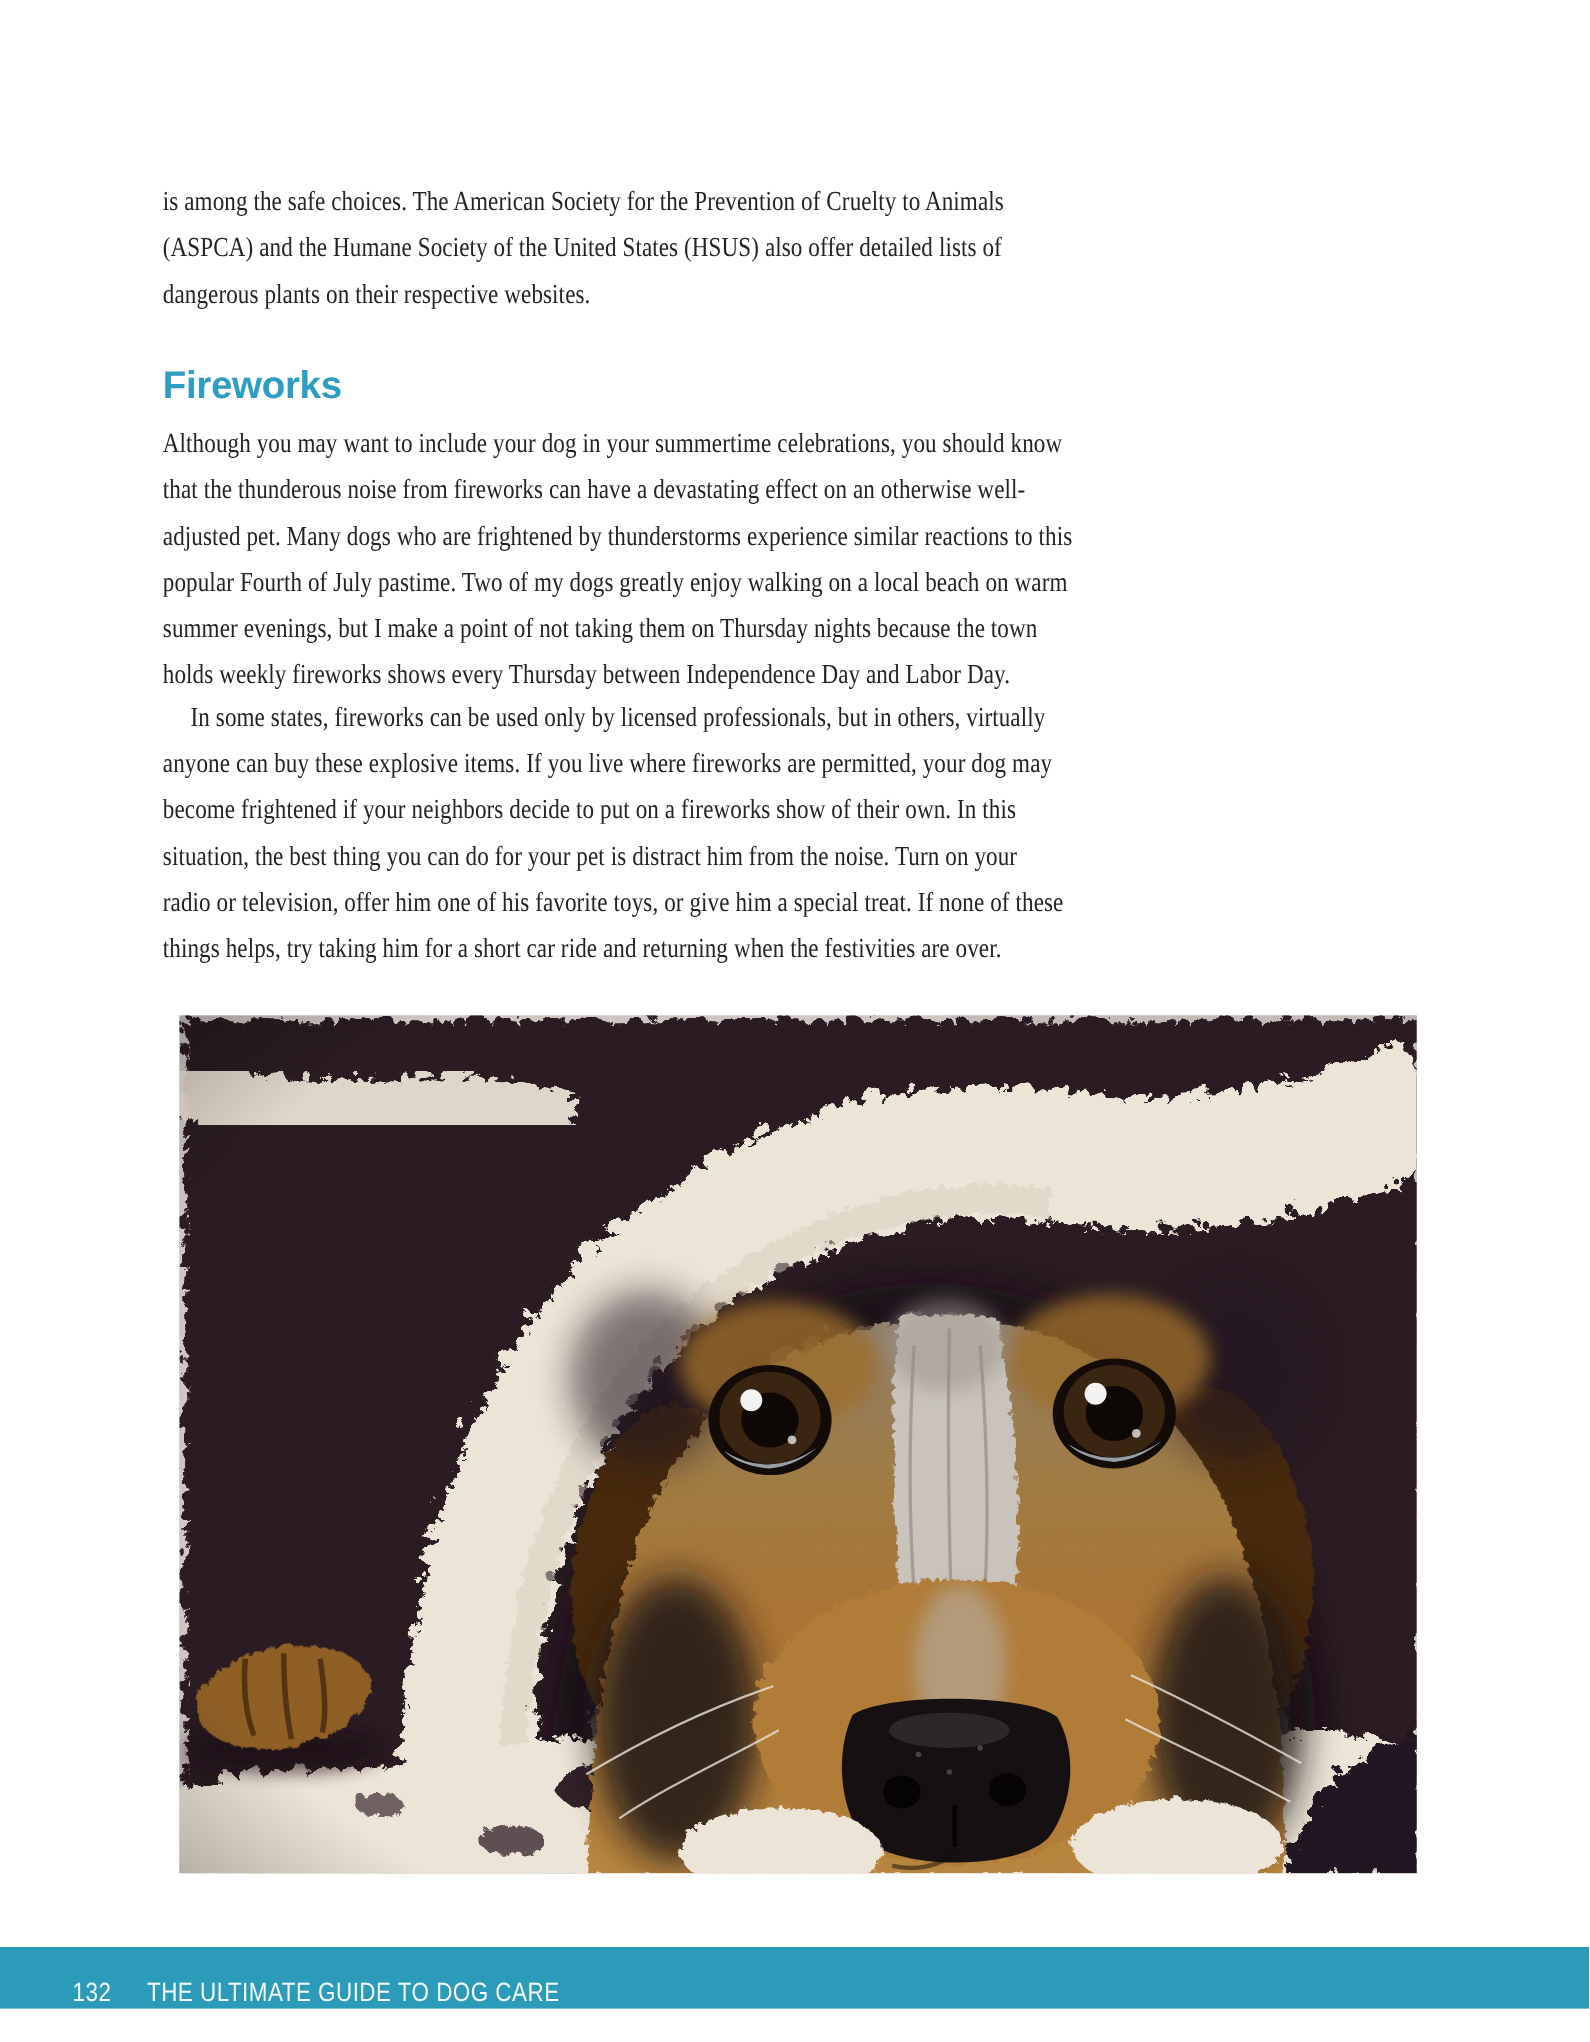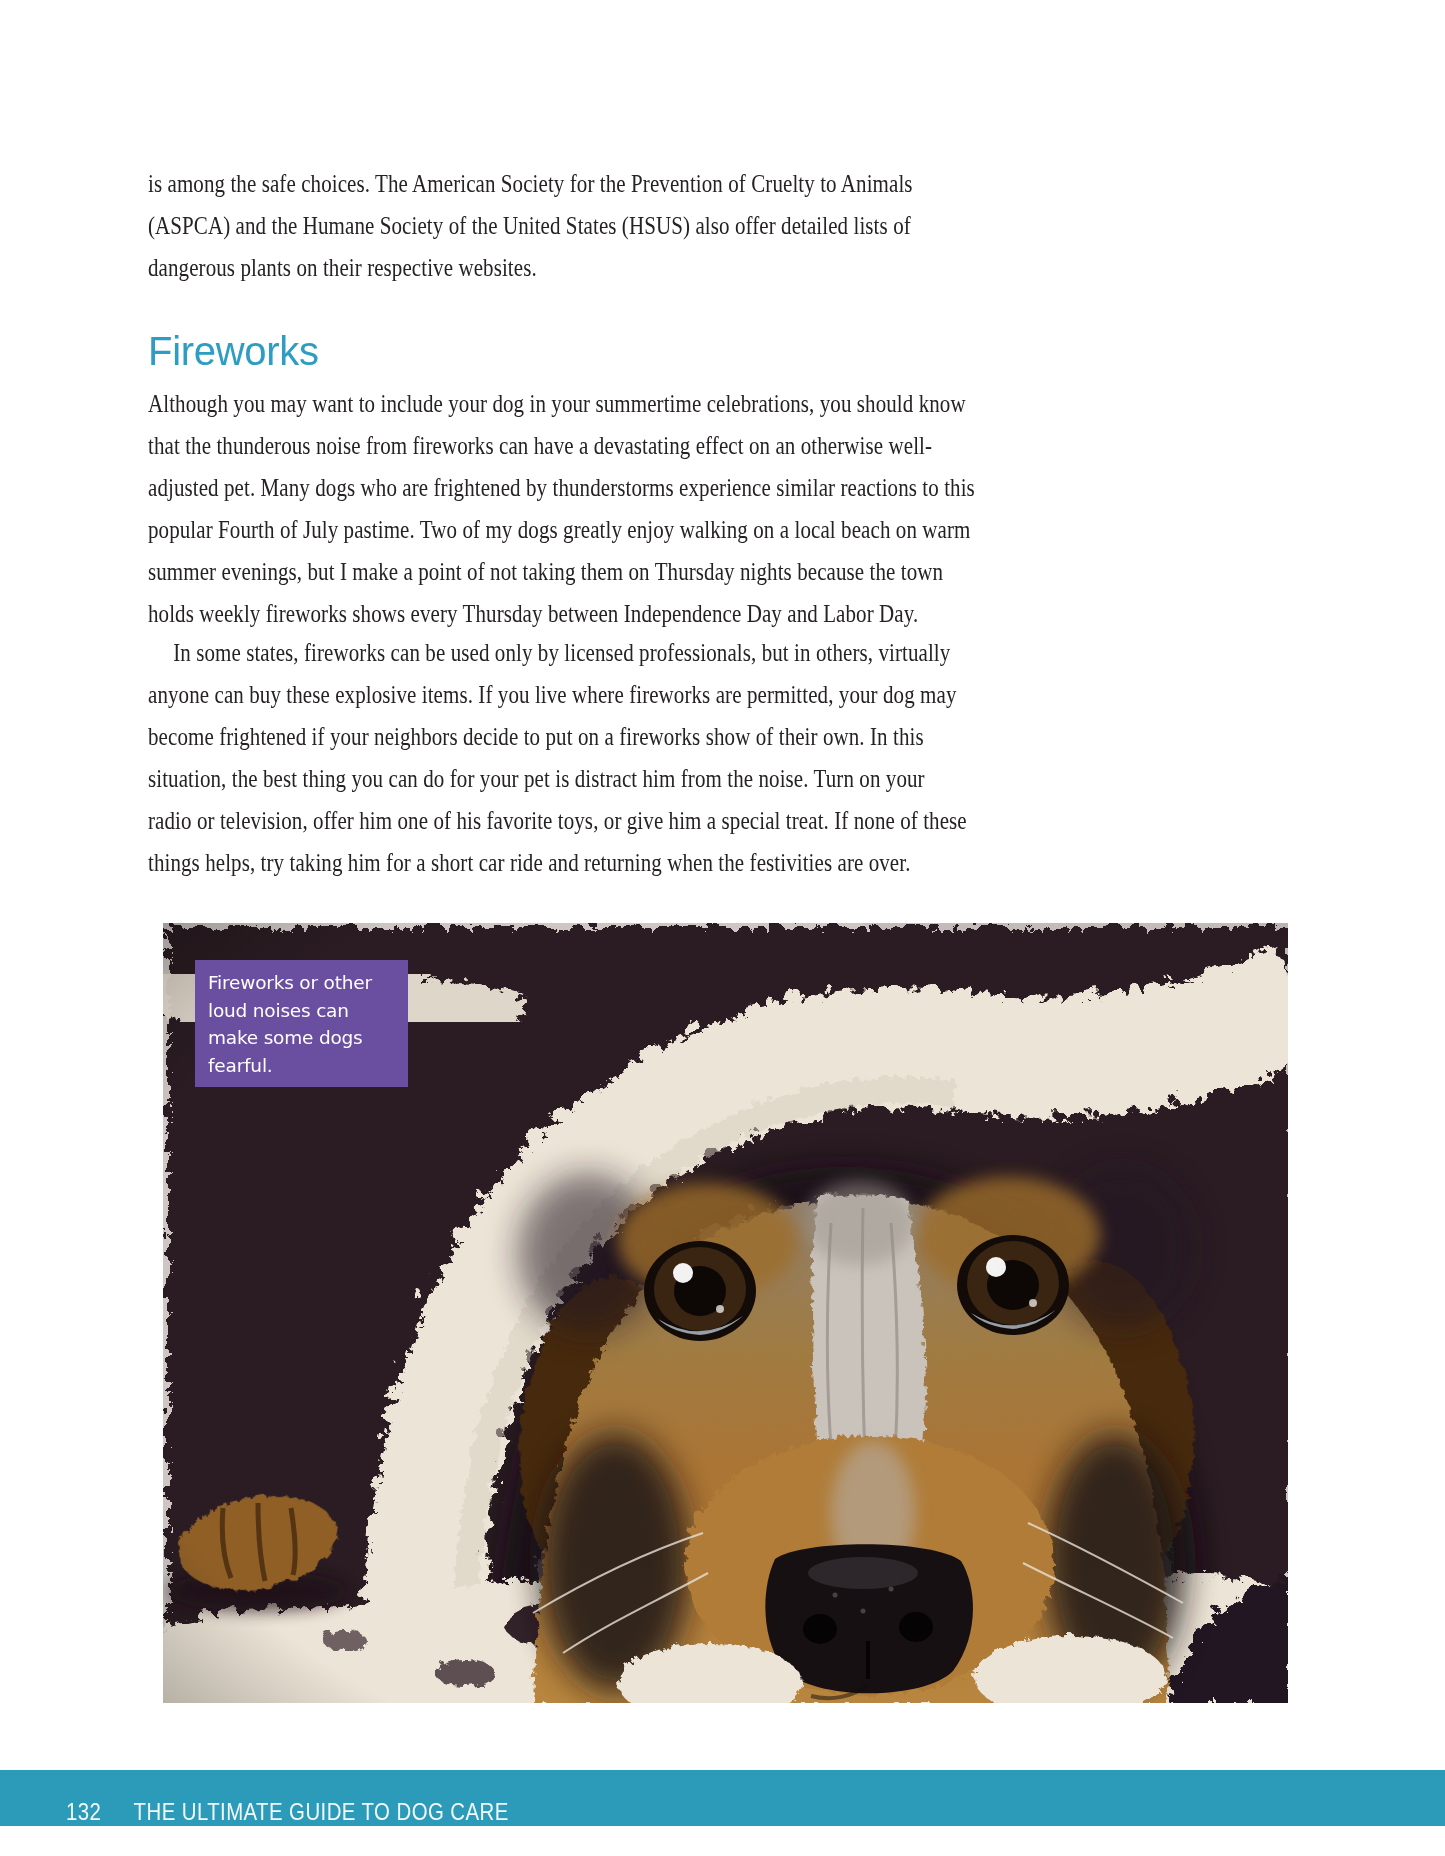--- a/index.html
+++ b/index.html
@@ -25,22 +25,22 @@
   .para .line{height:42px;}
   .para .line.indent{padding-left:30px;}
   .p-intro{top:143px;}
   .p-fw1{top:363px;}
   .p-fw2{top:612px;}
   .section-heading{
     position:absolute;
     left:148px;top:313px;
     margin:0;
     font-family:"Liberation Sans", sans-serif;
-    font-weight:normal;
-    font-size:40px;
+    font-weight:bold;
+    font-size:35px;
     line-height:36px;
     color:#2d9dc3;
     letter-spacing:-.3px;
   }
   .photo{
     position:absolute;
     left:163px;top:903px;
     width:1125px;height:780px;
     margin:0;
     background:#cdc6c2;
@@ -232,26 +232,20 @@
         <g stroke="#4e3012" stroke-width="5" fill="none" opacity=".9">
           <path d="M60,585 C58,610 60,635 68,655"></path>
           <path d="M95,580 C95,608 97,635 102,658"></path>
           <path d="M128,585 C132,610 134,635 130,652"></path>
         </g>
       </g>
 
       <rect width="1125" height="780" fill="url(#gVig)"></rect>
     </svg>
 
-    <figcaption class="caption" style="background: rgb(106, 78, 159); color: rgb(255, 255, 255);">
-      <div>Fireworks or other</div>
-      <div>loud noises can</div>
-      <div>make some dogs</div>
-      <div>fearful.</div>
-    </figcaption>
   </figure>
 
   <div class="footer-bar" style="background: rgb(43, 155, 185); color: rgb(244, 250, 252);">
     <div class="footer-inner">
       <span>132</span>
       <span class="footer-title">THE ULTIMATE GUIDE TO DOG CARE</span>
     </div>
   </div>
 
 </div>

